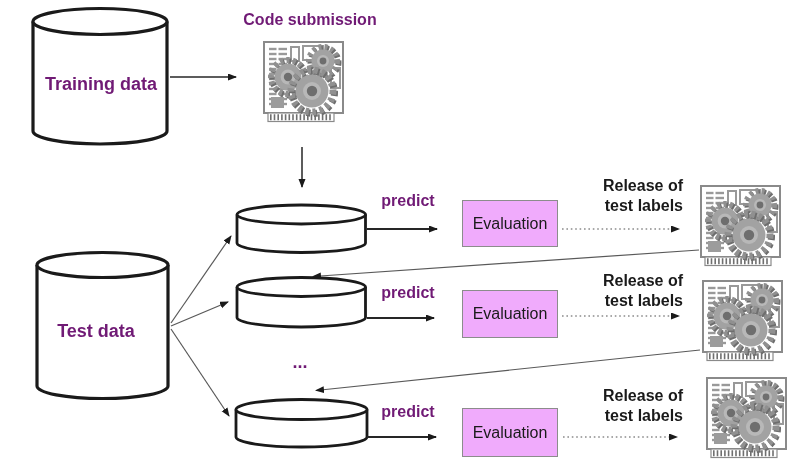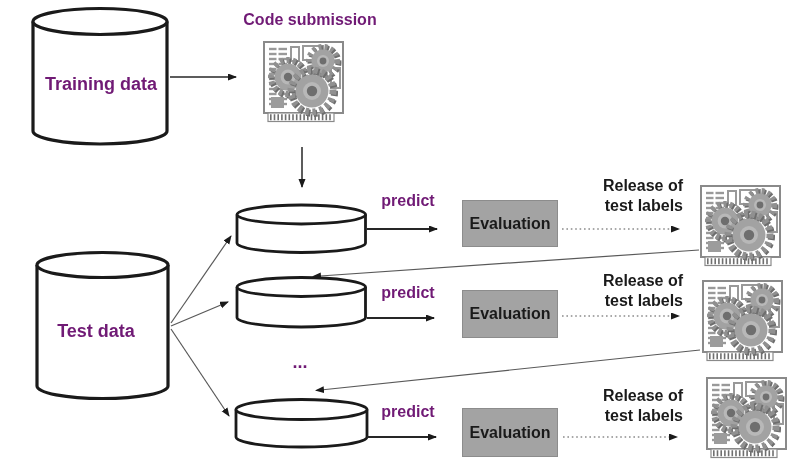--- a/index.html
+++ b/index.html
@@ -10,22 +10,22 @@
   }
   #diagram-canvas{position:absolute;left:0;top:0;width:800px;height:462px;}
   .lbl{
     position:absolute;font-weight:bold;text-align:center;
     white-space:nowrap;color:#701a75;
   }
   .cyl-lbl{font-size:18px;line-height:22px;}
   .small-lbl{font-size:16px;line-height:21px;}
   .eval-box{
     position:absolute;box-sizing:border-box;border:1.5px solid #8c8c8c;
-    background:#a3a3a3;display:flex;align-items:center;justify-content:center;
-    font-weight:bold;font-size:16px;
+    background:#f0abfc;display:flex;align-items:center;justify-content:center;
+    font-weight:normal;font-size:16px;
   }
   .release{
     position:absolute;font-weight:bold;font-size:16px;line-height:20px;
     text-align:right;width:116px;left:567px;
   }
   .ellipsis-lbl{font-size:18px;line-height:20px;}
 </style>
 </head>
 <body>
 

